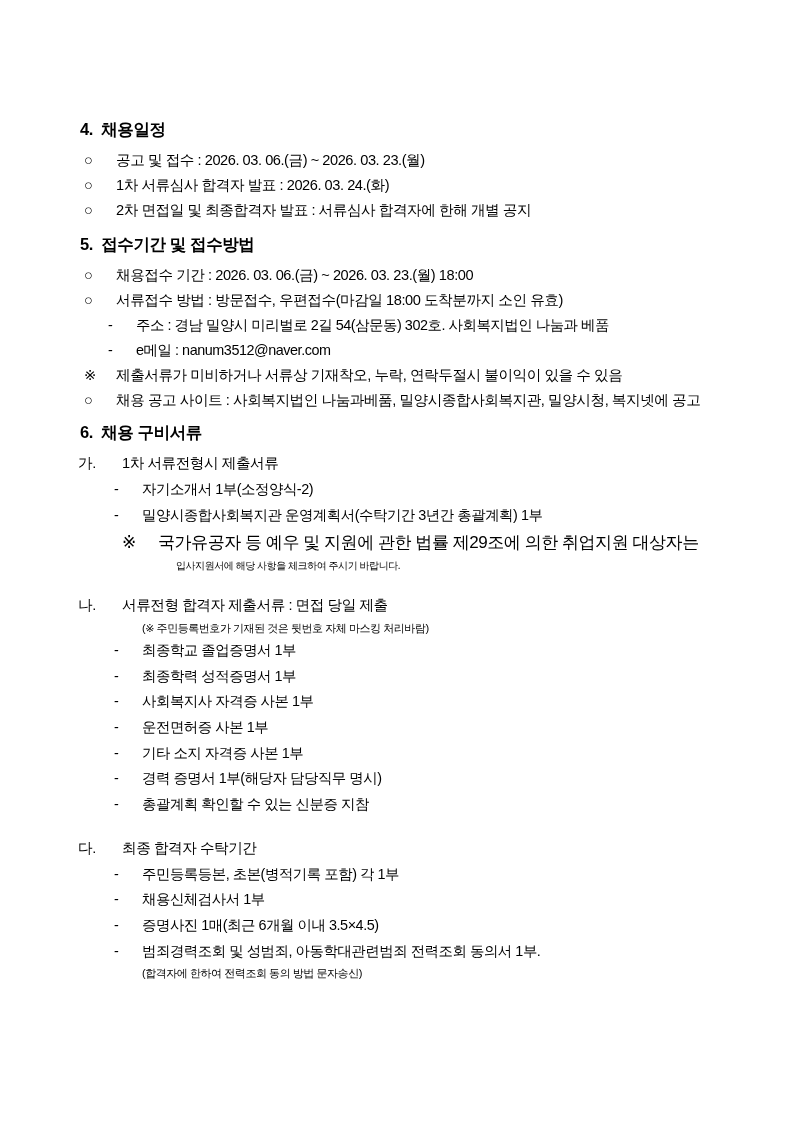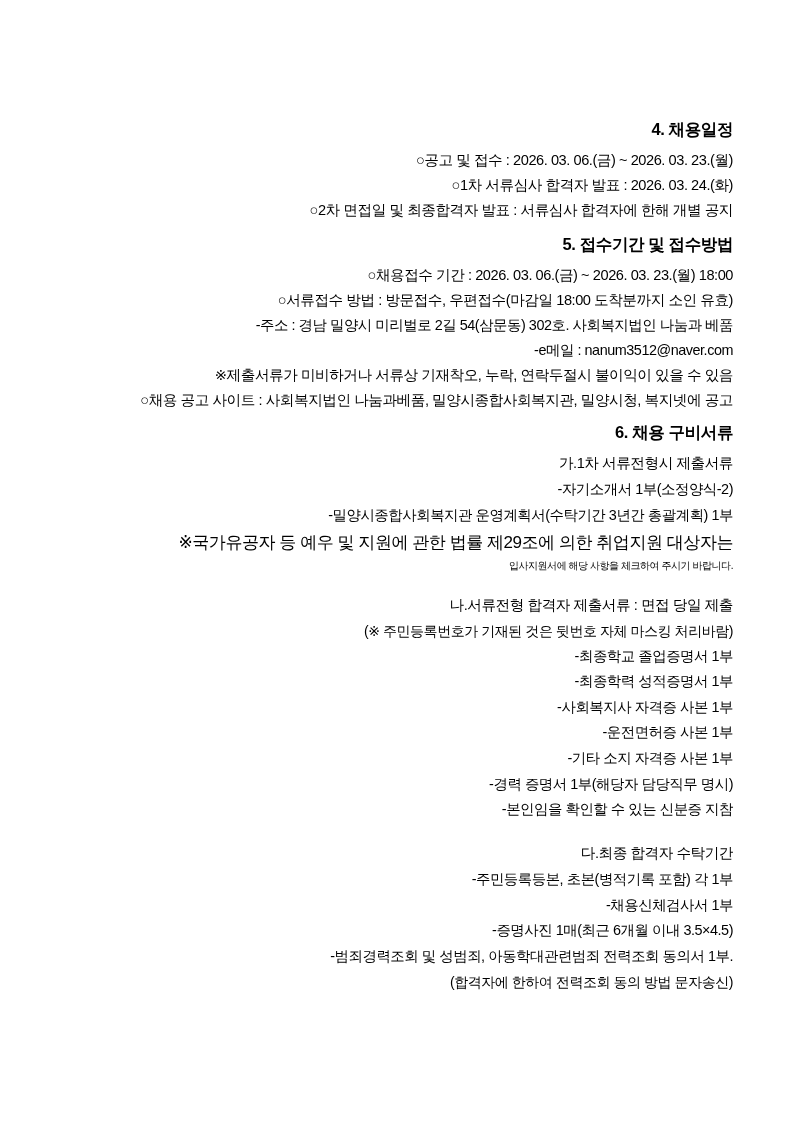--- a/index.html
+++ b/index.html
@@ -13,21 +13,20 @@
     font-family: "Liberation Sans", "DejaVu Sans", sans-serif;
     color: #000000;
     -webkit-font-smoothing: antialiased;
   }
   .page {
     position: relative;
     width: 793px;
     height: 1121px;
     box-sizing: border-box;
     padding: 118px 60px 40px 80px;
-    text-align: right;
   }
   .section {
     margin-bottom: 2px;
   }
   .sec-head {
     font-size: 16.5px;
     font-weight: bold;
     letter-spacing: -0.4px;
     margin: 0 0 6px 0;
     line-height: 1.45;
@@ -102,21 +101,21 @@
     width: 18px;
   }
   .note-cont {
     font-size: 10px;
     letter-spacing: -0.45px;
     line-height: 1.72;
     padding-left: 96px;
     white-space: nowrap;
   }
   .paren {
-    font-size: 14px;
+    font-size: 11px;
     letter-spacing: -0.45px;
     line-height: 1.78;
     padding-left: 62px;
     white-space: nowrap;
   }
   .blockgap {
     height: 14px;
   }
   .smallgap {
     height: 8px;
@@ -211,21 +210,21 @@
       <div class="item">
         <span class="mark">-</span><span>운전면허증 사본 1부</span>
       </div>
       <div class="item">
         <span class="mark">-</span><span>기타 소지 자격증 사본 1부</span>
       </div>
       <div class="item">
         <span class="mark">-</span><span>경력 증명서 1부(해당자 담당직무 명시)</span>
       </div>
       <div class="item">
-        <span class="mark">-</span><span>본인임을 확인할 수 있는 신분증 지참</span>
+        <span class="mark">-</span><span>총괄계획 확인할 수 있는 신분증 지참</span>
       </div>
     </div>
 
     <div class="blockgap"></div>
 
     <div>
       <div class="grp">
         <span class="mark">다.</span><span>최종 합격자 수탁기간</span>
       </div>
       <div class="item">

